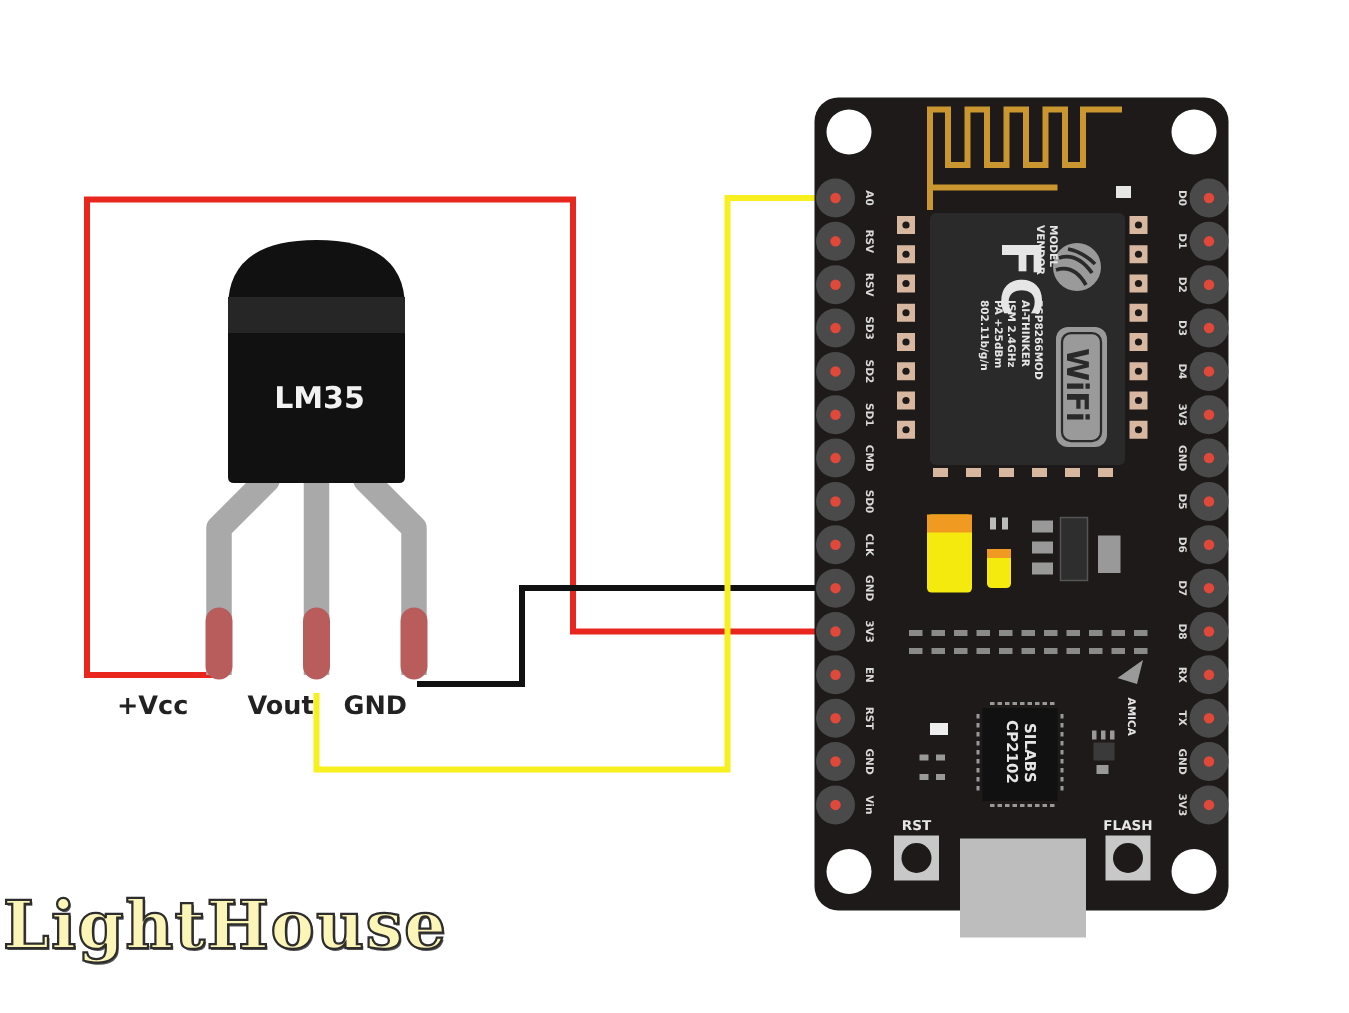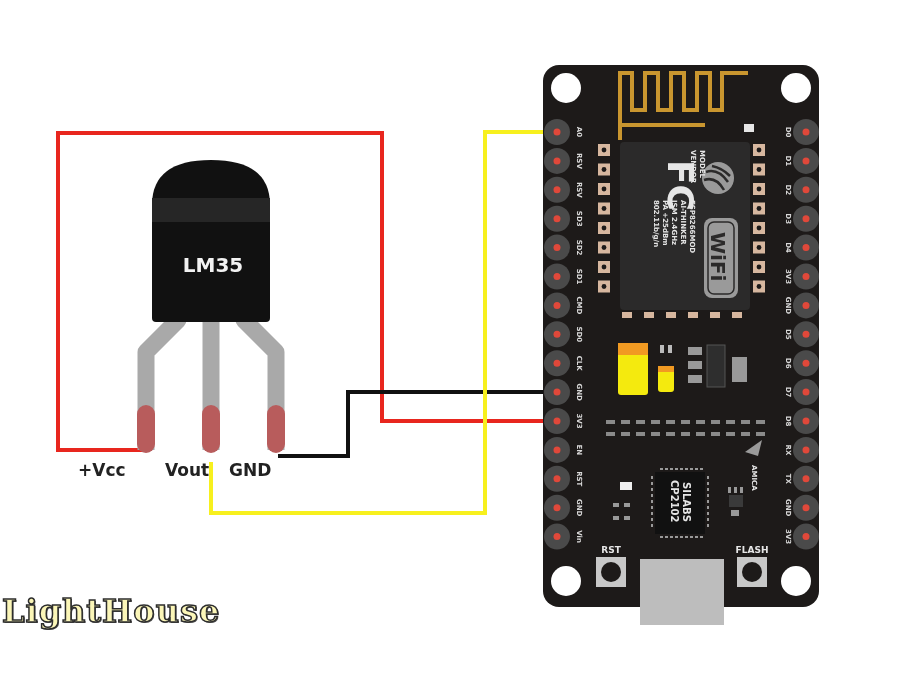--- a/index.html
+++ b/index.html
@@ -4,21 +4,21 @@
 <style>
   html, body { margin: 0; padding: 0; background: #ffffff; }
   body { width: 899px; height: 675px; position: relative; overflow: hidden;
          font-family: "DejaVu Sans", sans-serif; }
   #stage { position: absolute; left: 0; top: 0; width: 899px; height: 675px; }
   .pin-lbl { font-family: "DejaVu Sans", sans-serif; font-size: 7px; font-weight: bold; fill: #d9d9d9; }
   .sensor-lbl { font-family: "DejaVu Sans", sans-serif; font-size: 17px; font-weight: bold; fill: #222; }
   .chip-text { font-family: "DejaVu Sans", sans-serif; font-weight: bold; fill: #e6e6e6; }
   .logo {
     position: absolute; left: 2px; top: 592px;
-    font-family: "DejaVu Serif", serif; font-weight: bold; font-size: 32px;
+    font-family: "DejaVu Serif", serif; font-weight: bold; font-size: 44px;
     color: #fbf6b8; letter-spacing: 1px;
     -webkit-text-stroke: 1.5px #2d2d2d;
     text-shadow: 1px 1px 0 #555;
   }
 </style>
 </head>
 <body>
 
 <svg id="stage" viewBox="0 0 899 675" xmlns="http://www.w3.org/2000/svg">
 

